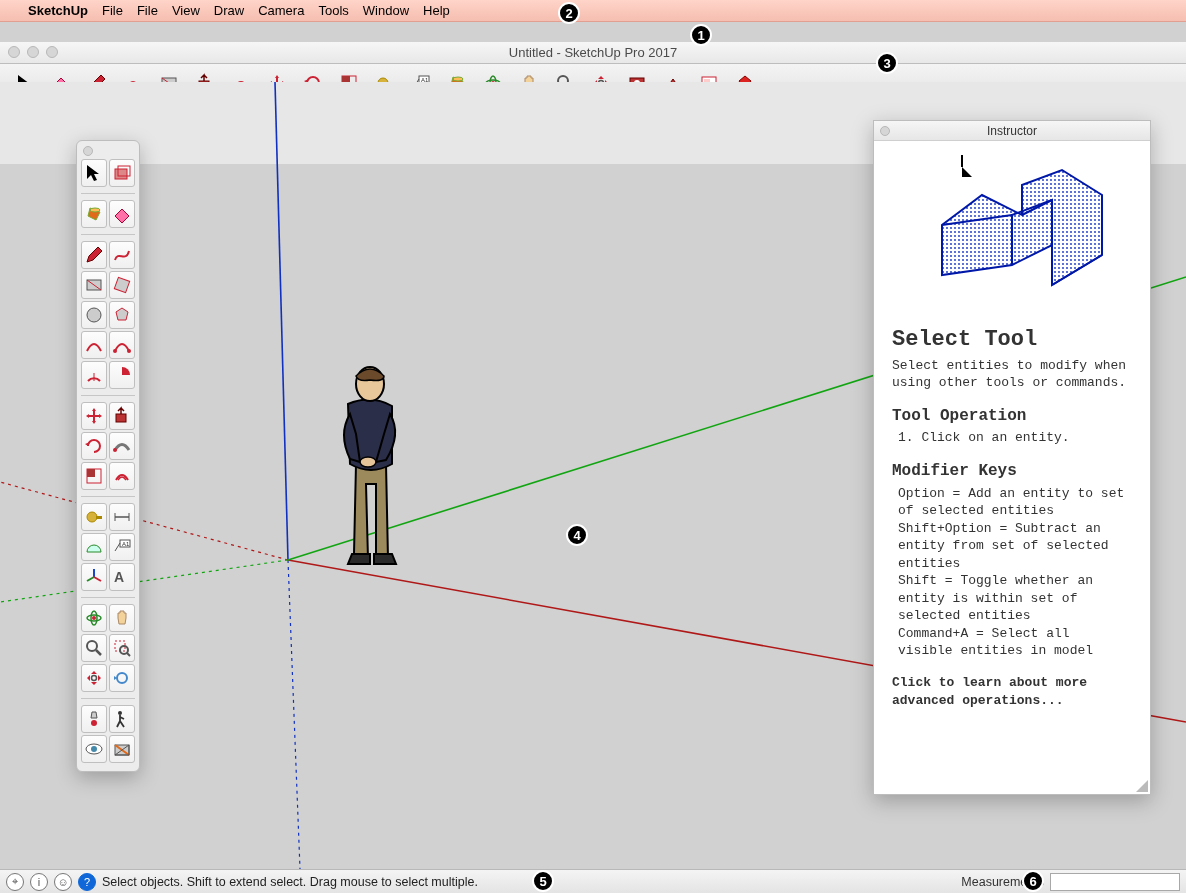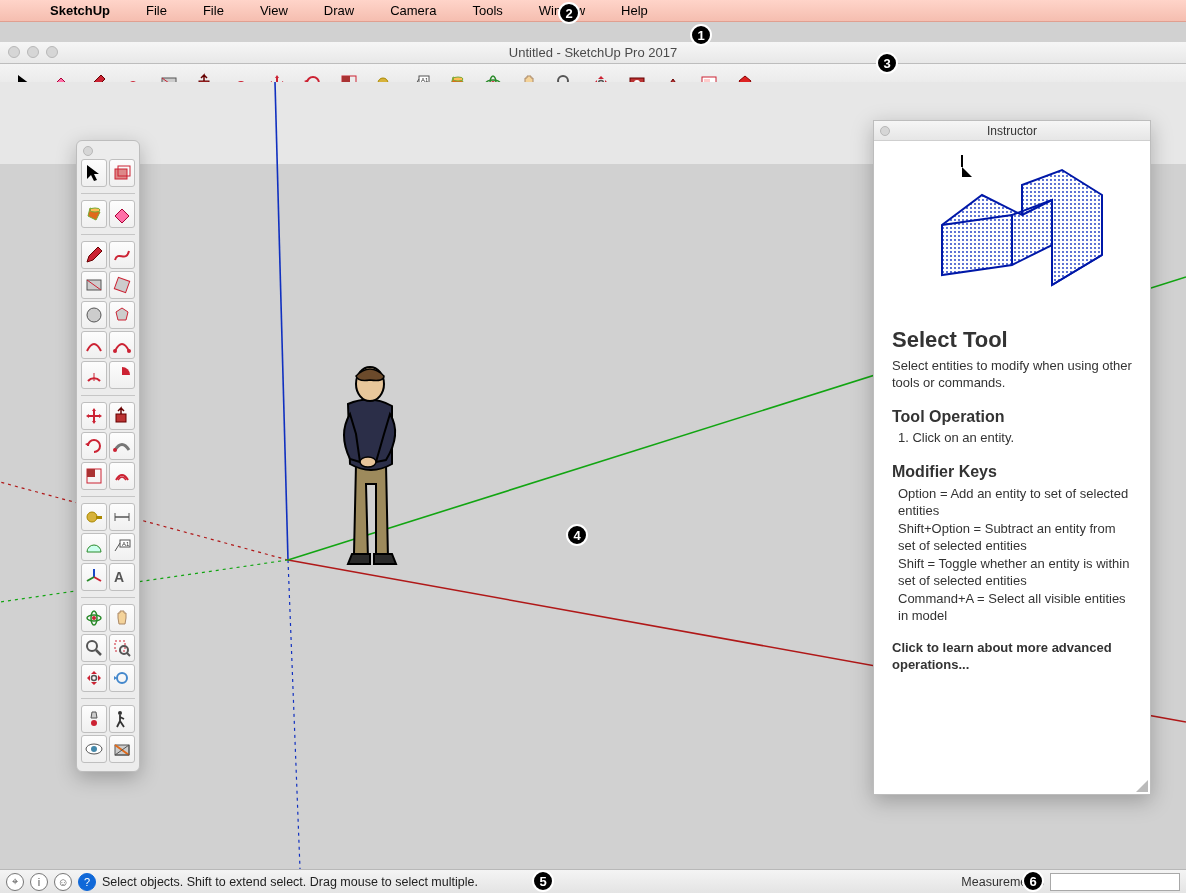--- a/index.html
+++ b/index.html
@@ -3,21 +3,21 @@
 <meta charset="utf-8">
 <style>
   * { box-sizing: border-box; margin: 0; padding: 0; }
   html, body { width: 1186px; height: 893px; overflow: hidden; font-family: "Helvetica Neue", Helvetica, Arial, sans-serif; }
   body { background: #d1d1d1; position: relative; }
 
   
   .mac-menubar {
     height: 22px; width: 100%;
     background: linear-gradient(#ffd4c9, #f5beb0);
-    display: flex; align-items: center; gap: 36px;
+    display: flex; align-items: center; gap: 14px;
     padding: 2px 14px; font-size: 13px; color: #000;
     border-bottom: 1px solid #e09f90;
   }
   .mac-menubar .apple { font-size: 14px; }
   .mac-menubar .app-name { font-weight: 700; }
   .mac-menubar span { cursor: default; }
 
   
   .titlebar {
     height: 22px; width: 100%;
@@ -82,21 +82,21 @@
     box-shadow: 0 6px 20px rgba(0,0,0,0.25);
     display:flex; flex-direction:column;
   }
   .instructor .ins-header {
     height:20px; background:linear-gradient(#f6f6f6,#e6e6e6);
     border-bottom:1px solid #cfcfcf;
     display:flex; align-items:center; justify-content:center;
     font-size:12px; color:#333; position:relative;
   }
   .instructor .ins-header .cls { position:absolute; left:6px; width:10px;height:10px;border-radius:50%;background:#d6d6d6;border:1px solid #b8b8b8; }
-  .instructor .ins-body { padding: 14px 18px 26px; font-size:13px; color:#333; line-height:1.35; overflow:hidden; flex:1; }
+  .instructor .ins-body { padding: 14px 18px 26px; font-size:13px; color:#333; line-height:1.35; overflow:hidden; flex:1;font-family:Liberation Mono, monospace; }
   .instructor .ins-body h2 { font-size:22px; font-weight:700; margin:10px 0 2px; }
   .instructor .ins-body h3 { font-size:16px; font-weight:700; margin:14px 0 2px; }
   .instructor .ins-body .indent { padding-left:6px; }
   .instructor .ins-body a.more { display:block; font-weight:700; margin-top:14px; color:#333; text-decoration:none; cursor:pointer; }
   .instructor .resize { position:absolute; right:2px; bottom:2px; width:12px; height:12px; cursor:nwse-resize; }
   .instructor .resize::before { content:""; position:absolute; right:0; bottom:0; border:6px solid transparent; border-right-color:#bbb; border-bottom-color:#bbb; }
 
   
   .statusbar {
     position:absolute; left:0; right:0; bottom:0; height:24px;

